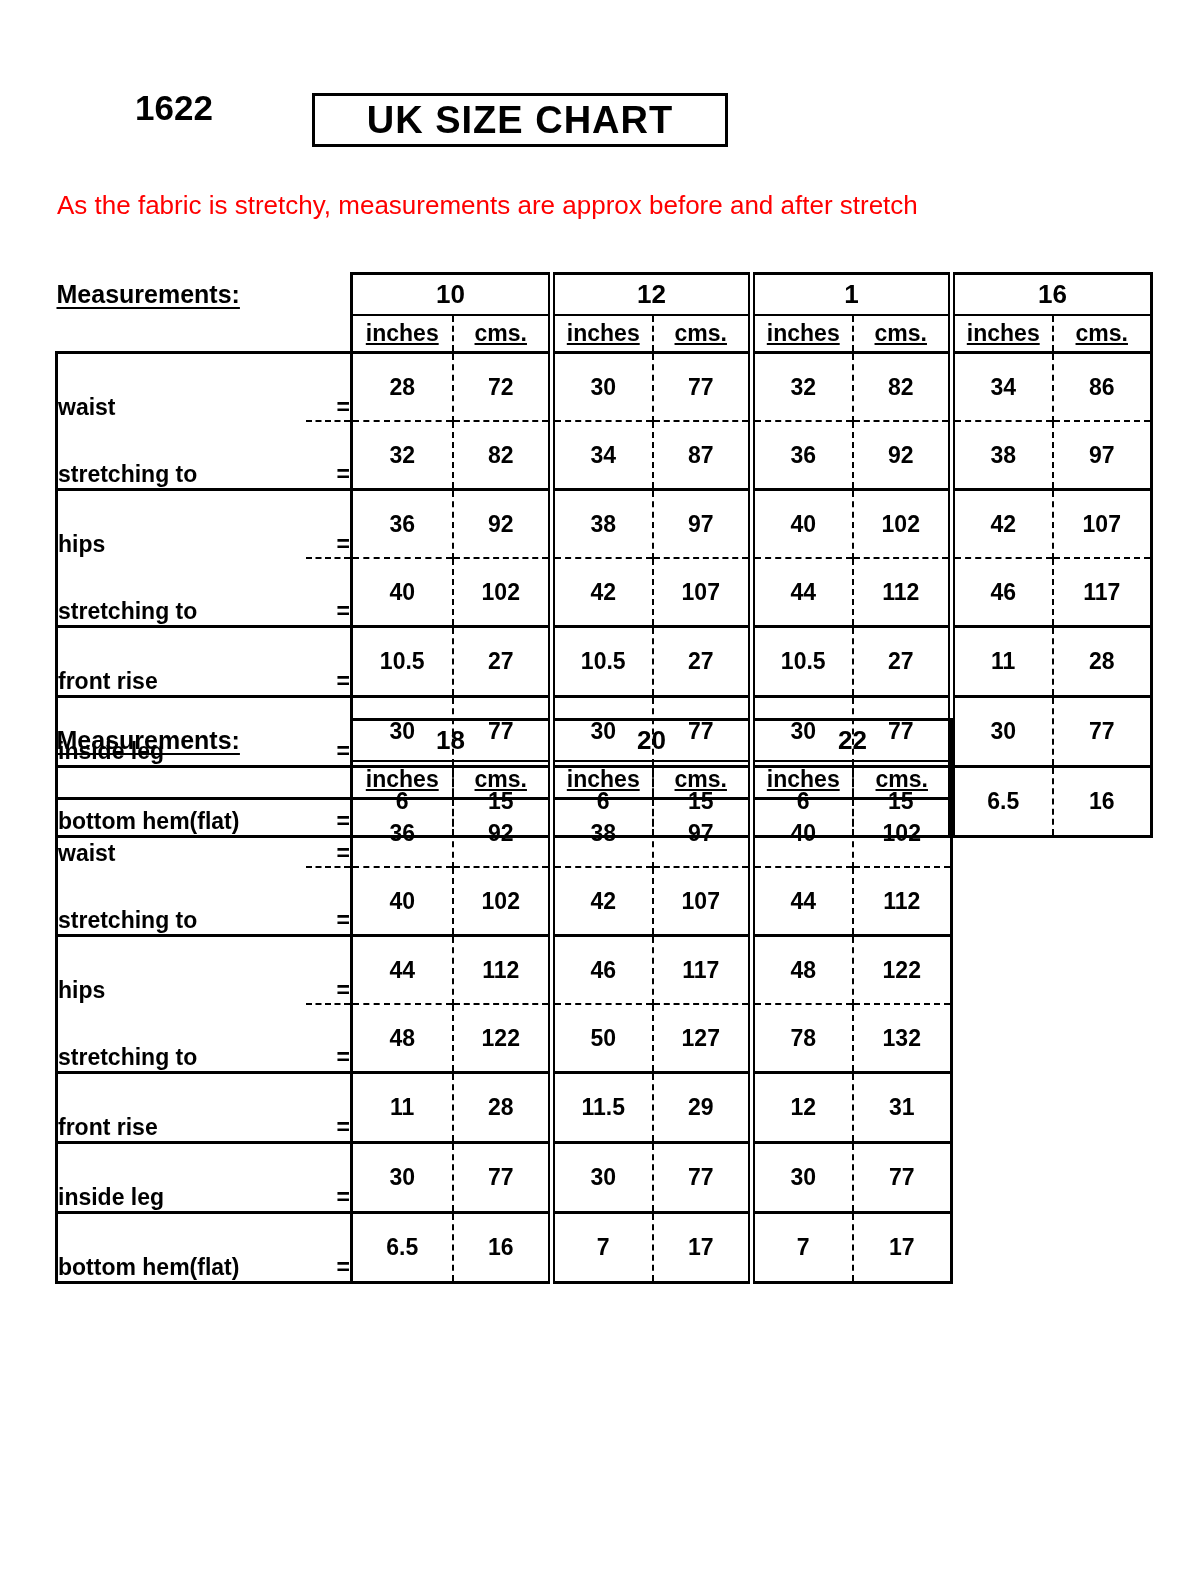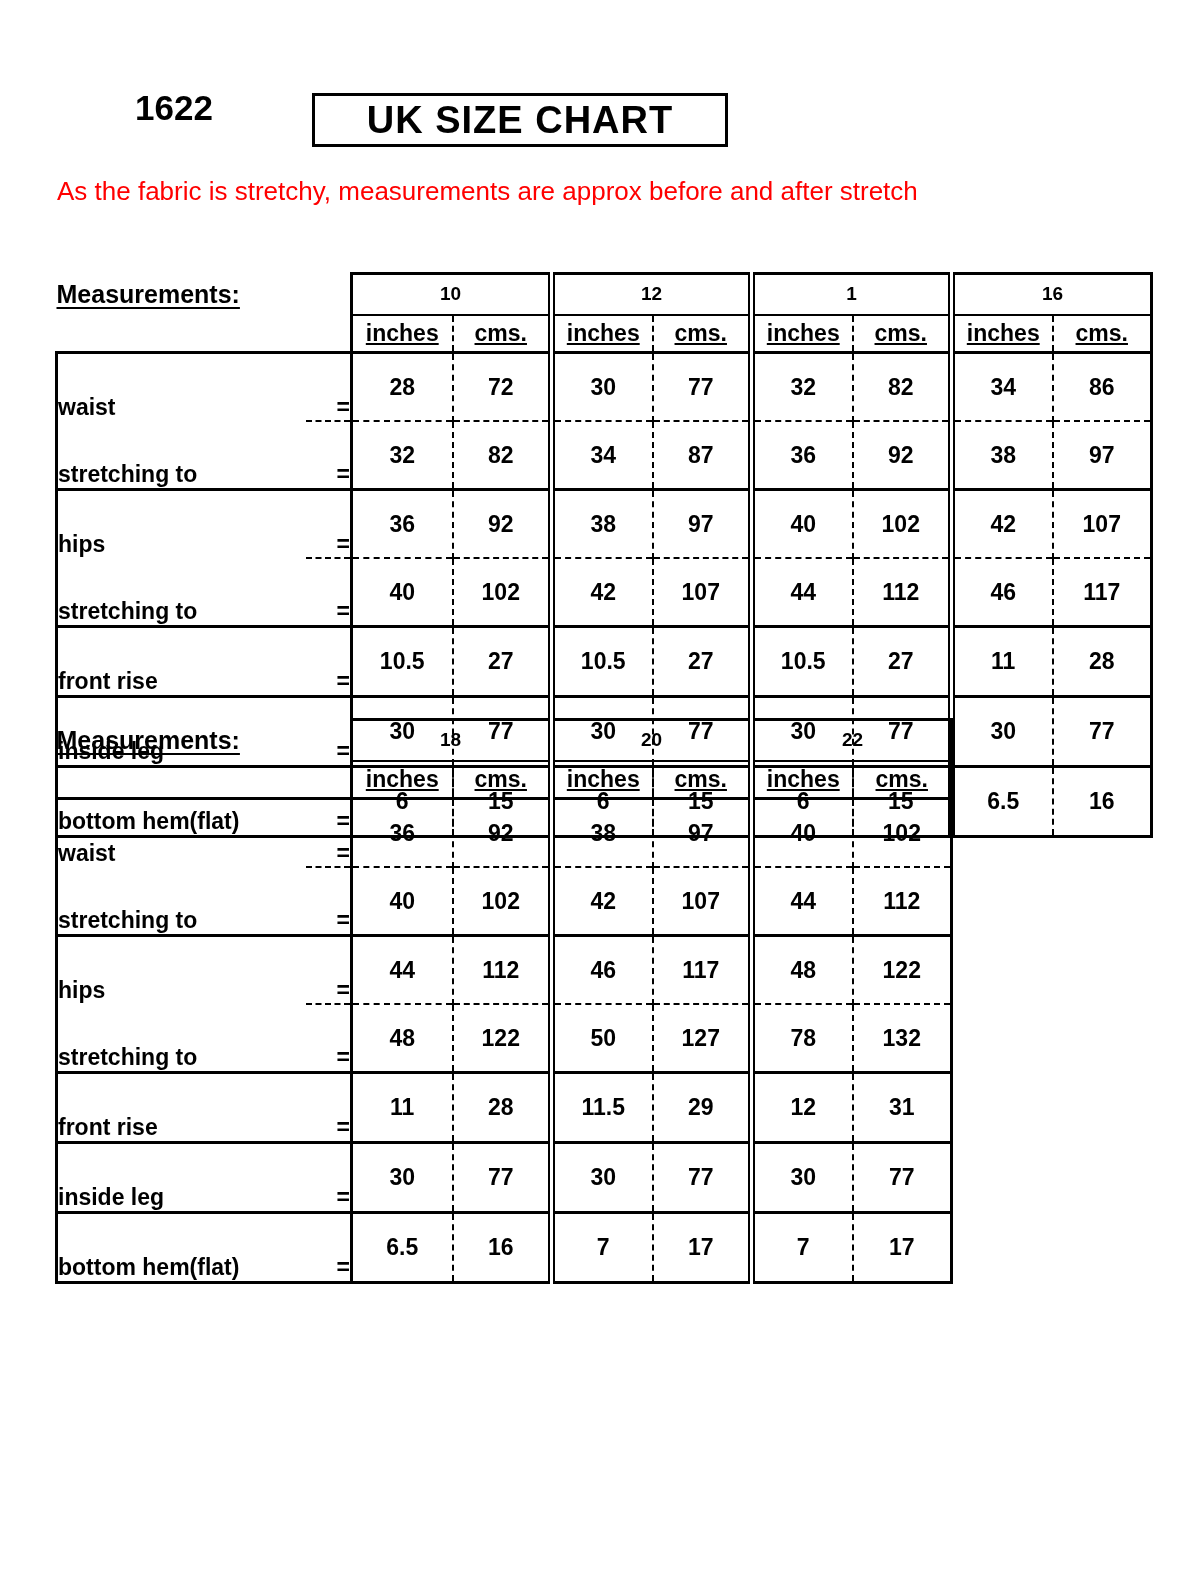--- a/index.html
+++ b/index.html
@@ -18,21 +18,21 @@
   }
   .title-box {
     position: absolute; left: 312px; top: 93px;
     width: 416px; height: 54px; box-sizing: border-box;
     border: 3px solid #000;
     display: flex; align-items: center; justify-content: center;
   }
   .title-box span { font-size: 38px; font-weight: bold; letter-spacing: 1px; }
 
   .note {
-    position: absolute; left: 57px; top: 176px;
+    position: absolute; left: 57px; top: 190px;
     font-size: 26px; font-weight: normal; margin: 0;
   }
 
   
   .size-table { position: absolute; left: 55px; }
   .size-table.pos-0 { top: 272px; }
   .size-table.pos-1 { top: 718px; }
 
   table.chart { border-collapse: collapse; table-layout: fixed; }
   table.chart th, table.chart td {
@@ -43,21 +43,21 @@
   
   th.corner {
     text-align: left; vertical-align: middle;
     font-size: 25px; padding-left: 2px;
   }
   th.corner .u { text-decoration: underline; text-decoration-thickness: 2px; text-underline-offset: 4px; }
   tr.hrow-1 > th { height: 41px; }
   tr.hrow-2 > th { height: 38px; }
 
   th.size {
-    font-size: 19px; text-align: center;
+    font-size: 26px; text-align: center;
     border: 3px solid #000; border-bottom: 2px solid #000;
   }
   th.size + th.size { border-left: 7px double #000; }
 
   th.unit { font-size: 23px; text-align: center; border-bottom: 3px solid #000; text-decoration: underline; }
   th.unit.first { border-left: 3px solid #000; }
   th.unit.gstart { border-left: 7px double #000; }
   th.unit.cm { border-left: 2px dashed #000; }
   th.unit.last { border-right: 3px solid #000; }
 

